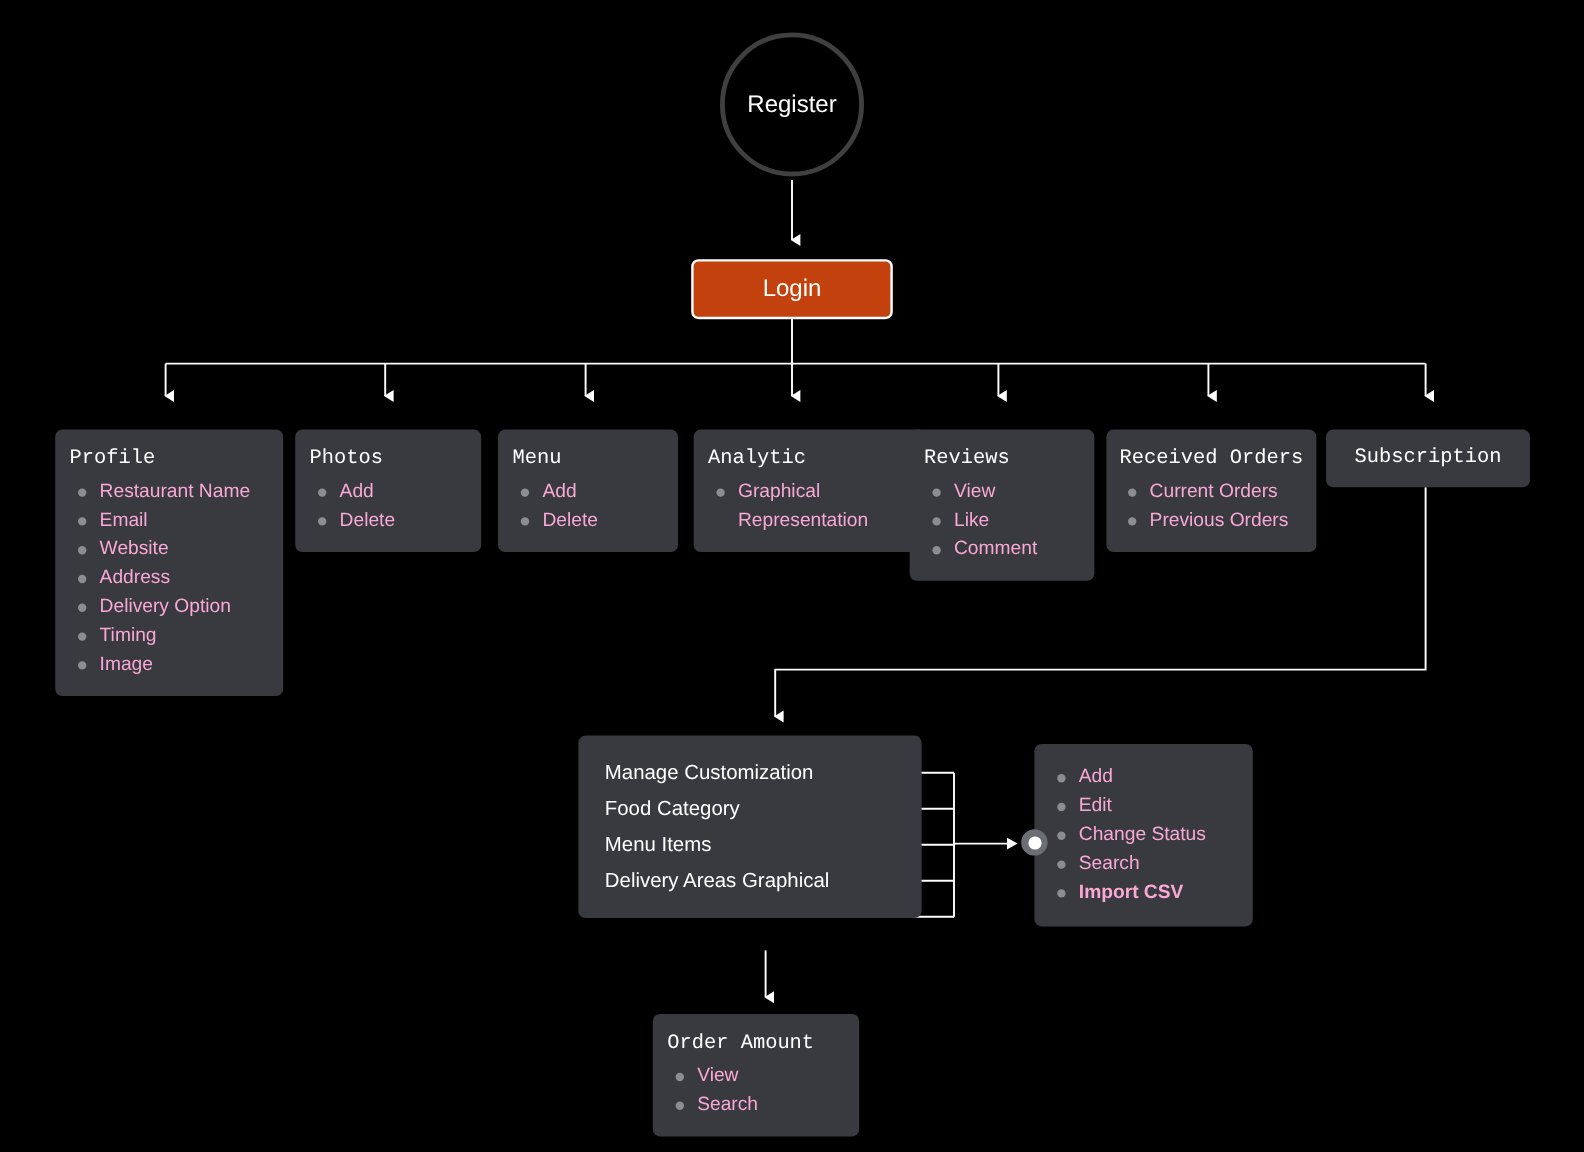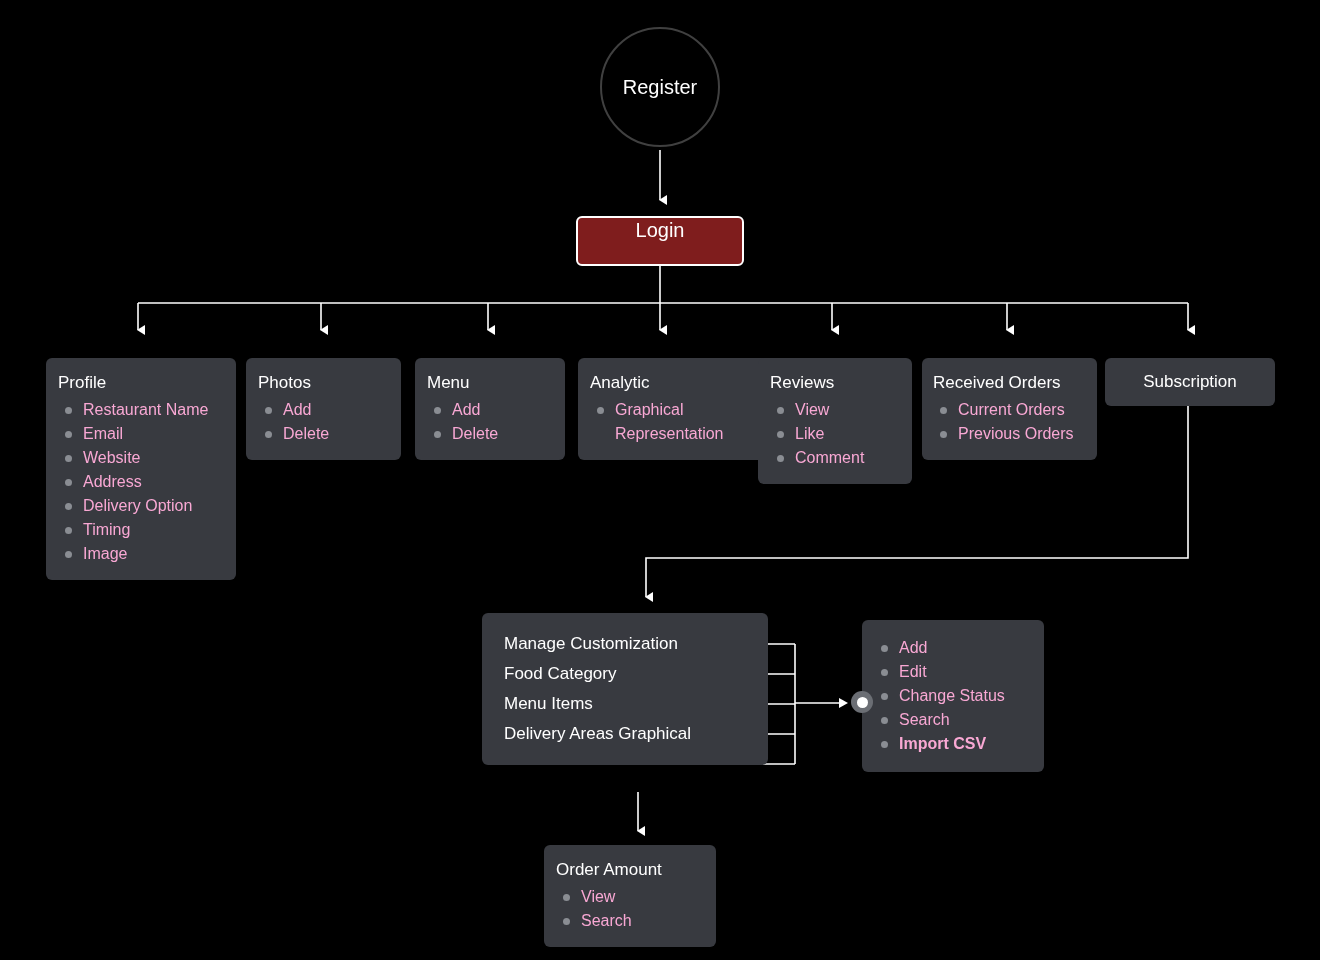--- a/index.html
+++ b/index.html
@@ -37,20 +37,21 @@
     background: #383a40;
     border-radius: 6px;
     padding: 14px 16px 14px 12px;
   }
   .card-title {
     color: #ffffff;
     font-size: 17px;
     line-height: 22px;
     margin: 0 0 4px 0;
     white-space: nowrap;
+    font-family: Liberation Mono, monospace;
   }
   .card.center-title {
     display: flex;
     align-items: center;
     justify-content: center;
     padding: 0;
   }
   .card.center-title .card-title {
     margin: 0;
     font-size: 17px;
@@ -72,40 +73,40 @@
     left: 7px;
     top: 9px;
     width: 7px;
     height: 7px;
     border-radius: 50%;
     background: #8a8d93;
   }
 
   
   .circle-node {
-    border: 2px solid #404040;
+    border: 4px solid #404040;
     border-radius: 50%;
     background: #000000;
     display: flex;
     align-items: center;
     justify-content: center;
   }
   .circle-node .label {
     color: #ffffff;
     font-size: 20px;
     line-height: 24px;
   }
 
   
   .outline-node {
     border: 2px solid #ffffff;
     border-radius: 6px;
-    background: #7f1d1d;
-    display: flex;
-    align-items: flex-start;
+    background: #c2410c;
+    display: flex;
+    align-items: center;
     justify-content: center;
   }
   .outline-node .label {
     color: #ffffff;
     font-size: 20px;
     line-height: 24px;
   }
 
   
   .rows-card {

